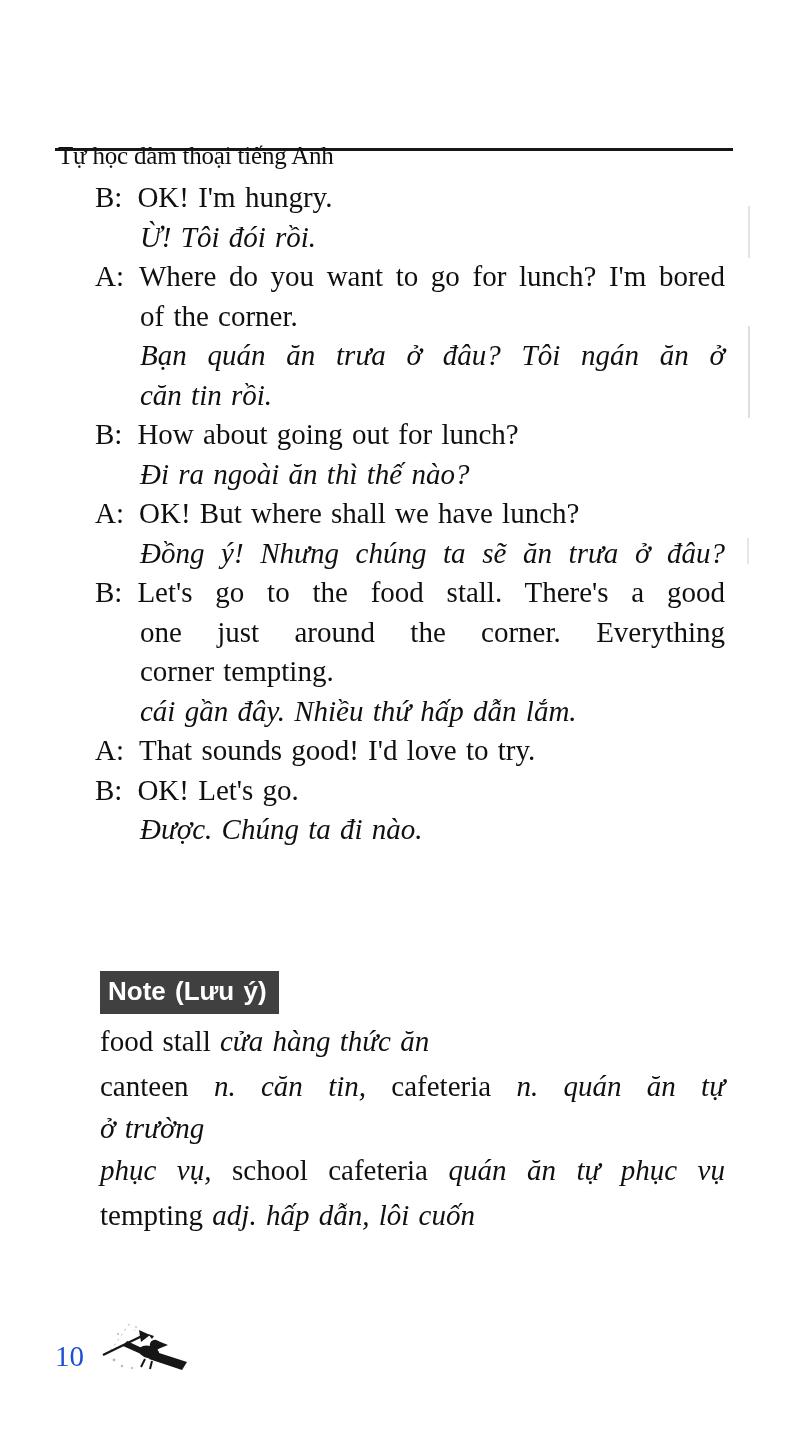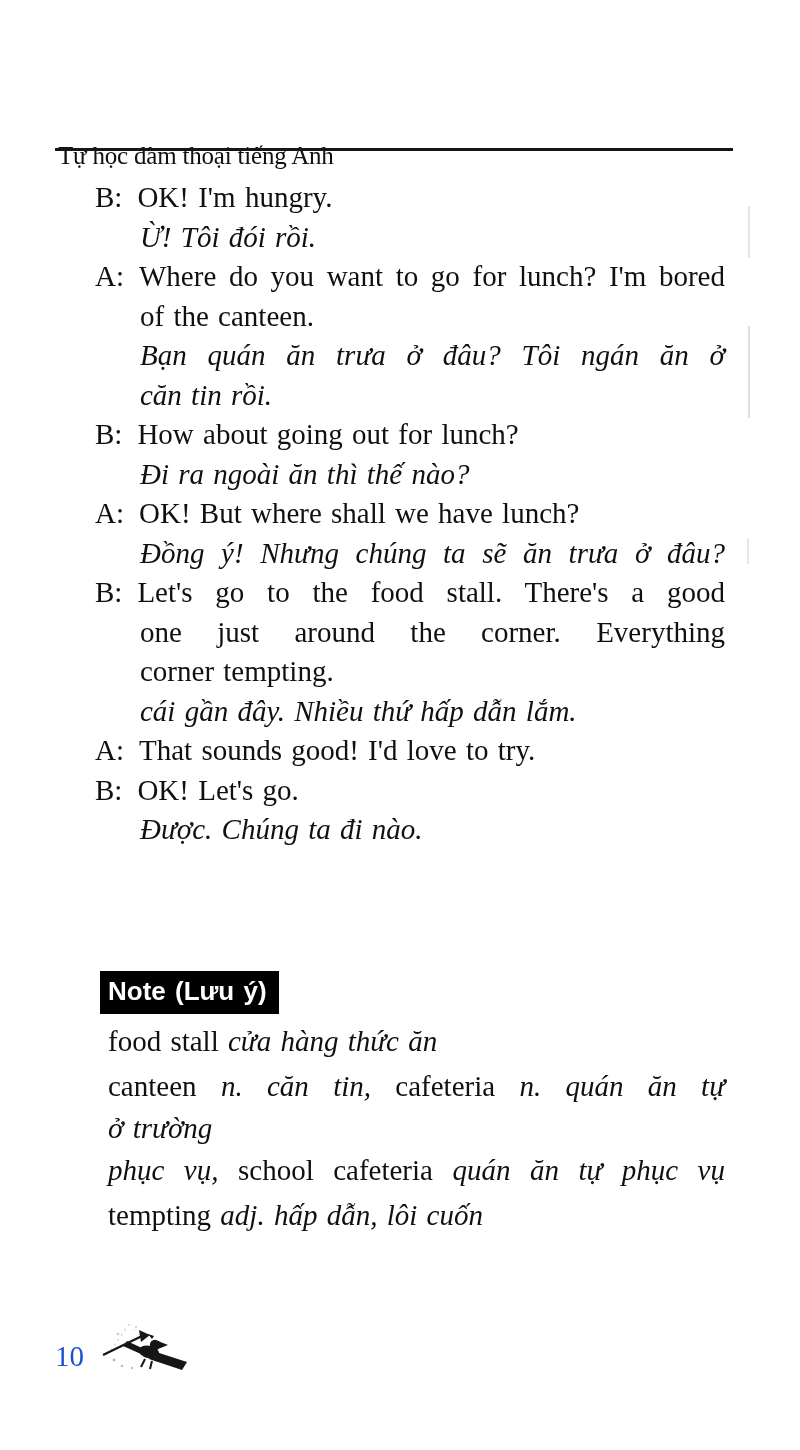--- a/index.html
+++ b/index.html
@@ -41,28 +41,28 @@
   .speaker { margin-right: 15px; }
   .vi .line { font-style: italic; }
 
   
   .note {
     position: absolute; left: 100px; top: 971px; width: 625px;
     font-size: 29px; word-spacing: 2px;
   }
   .note-title {
     display: inline-block;
-    background: #000000; color: #ffffff;
+    background: #404040; color: #ffffff;
     font-family: "Liberation Sans", "DejaVu Sans", sans-serif;
     font-weight: bold;
     font-size: 26px; line-height: 26px;
     padding: 7px 12px 10px 8px;
     letter-spacing: 0px;
   }
-  .vocab { margin-top: 6px; margin-left: 8px; }
+  .vocab { margin-top: 6px; }
   .vline { line-height: 42px; text-align: justify; text-align-last: left; }
   .vline.spread { text-align-last: justify; }
   .ventry { margin-top: 3px; }
   .it { font-style: italic; }
   .rm { font-style: normal; }
 
   
   .page-number {
     position: absolute; left: 55px; top: 1340px;
     font-family: Liberation Serif, serif;
@@ -91,21 +91,21 @@
         <div class="line lead"><span class="speaker">B:</span><span>OK! I'm hungry.</span></div>
       </div>
       <div class="vi">
         <div class="line">Ừ! Tôi đói rồi.</div>
       </div>
     </div>
 
     <div class="entry">
       <div class="en">
         <div class="line lead spread"><span class="speaker">A:</span><span>Where do you want to go for lunch? I'm bored</span></div>
-        <div class="line">of the canteen.</div>
+        <div class="line">of the corner.</div>
       </div>
       <div class="vi">
         <div class="line spread">Bạn quán ăn trưa ở đâu? Tôi ngán ăn ở</div>
         <div class="line">căn tin rồi.</div>
       </div>
     </div>
 
     <div class="entry">
       <div class="en">
         <div class="line lead"><span class="speaker">B:</span><span>How about going out for lunch?</span></div>

